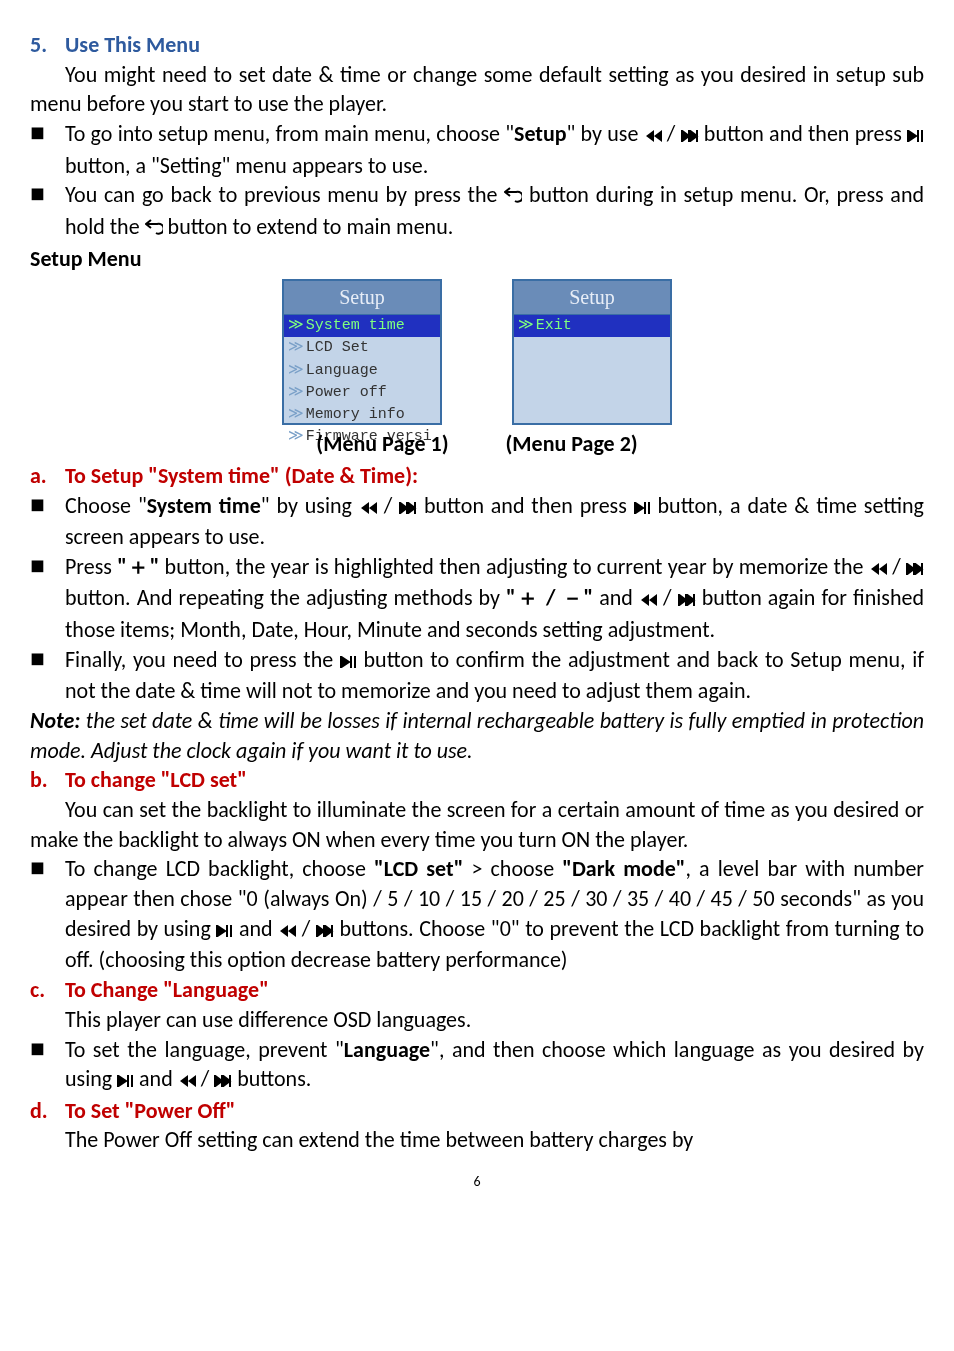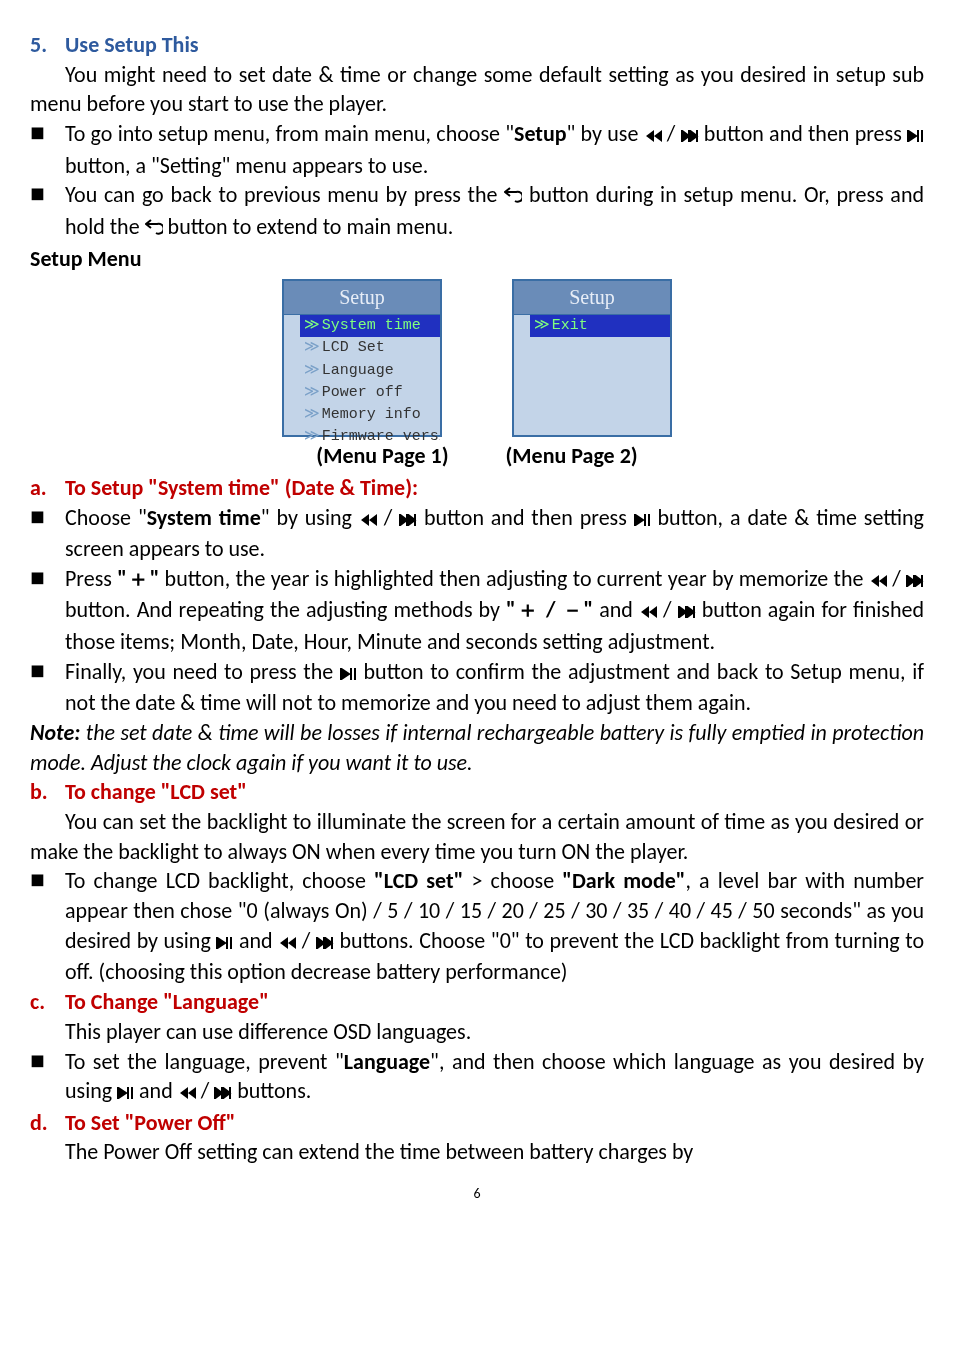--- a/index.html
+++ b/index.html
@@ -87,23 +87,22 @@
     white-space: nowrap;
     overflow: hidden;
   }
   .menu-item .arrow { color: #7aa0c8; margin-right: 2px; }
   .menu-item.sel {
     background: #2030c0;
     color: #7fff7f;
   }
   .menu-item.sel .arrow { color: #7fff7f; }
   .menu-body {
-    height: 120px;
+    height: 108px;
     background: #c3d4e8;
-    padding-left: 16px;
   }
   .menu-captions {
     display: flex;
     justify-content: center;
     gap: 57px;
     font-weight: bold;
     margin-bottom: 2px;
   }
   .page-num {
     text-align: center;
@@ -126,21 +125,21 @@
     <g id="i-playpause">
         <path d="M0 0 L0 12 L9 6 Z M11 0 L11 12 M15 0 L15 12" fill="#000" stroke="#000" stroke-width="2"></path>
       </g>
     <g id="i-back">
         <path d="M6 9 L1 5 L6 1 M1 5 L12 5 A5 5 0 1 1 11 14" fill="none" stroke="#000" stroke-width="2"></path>
       </g>
   </defs>
 </svg>
 
 <div class="heading-blue">
-  <span class="section-num">5.</span><span>Use Setup This</span>
+  <span class="section-num">5.</span><span>Use This Menu</span>
 </div>
 
 <div style="text-indent:35px;">You might need to set date &amp; time or change some default setting as you desired in setup sub menu before you start to use the player.</div>
 
 <div class="bullet-row">
   <div class="bullet-sq">◼</div>
   <div class="bullet-text">
     <span>To go into setup menu, from main menu, choose "</span><span class="bold">Setup</span><span>" by use </span><span class="icon"><svg width="18" height="12">
           <use href="#i-prev"></use>
         </svg></span><span> / </span><span class="icon"><svg width="18" height="12">

